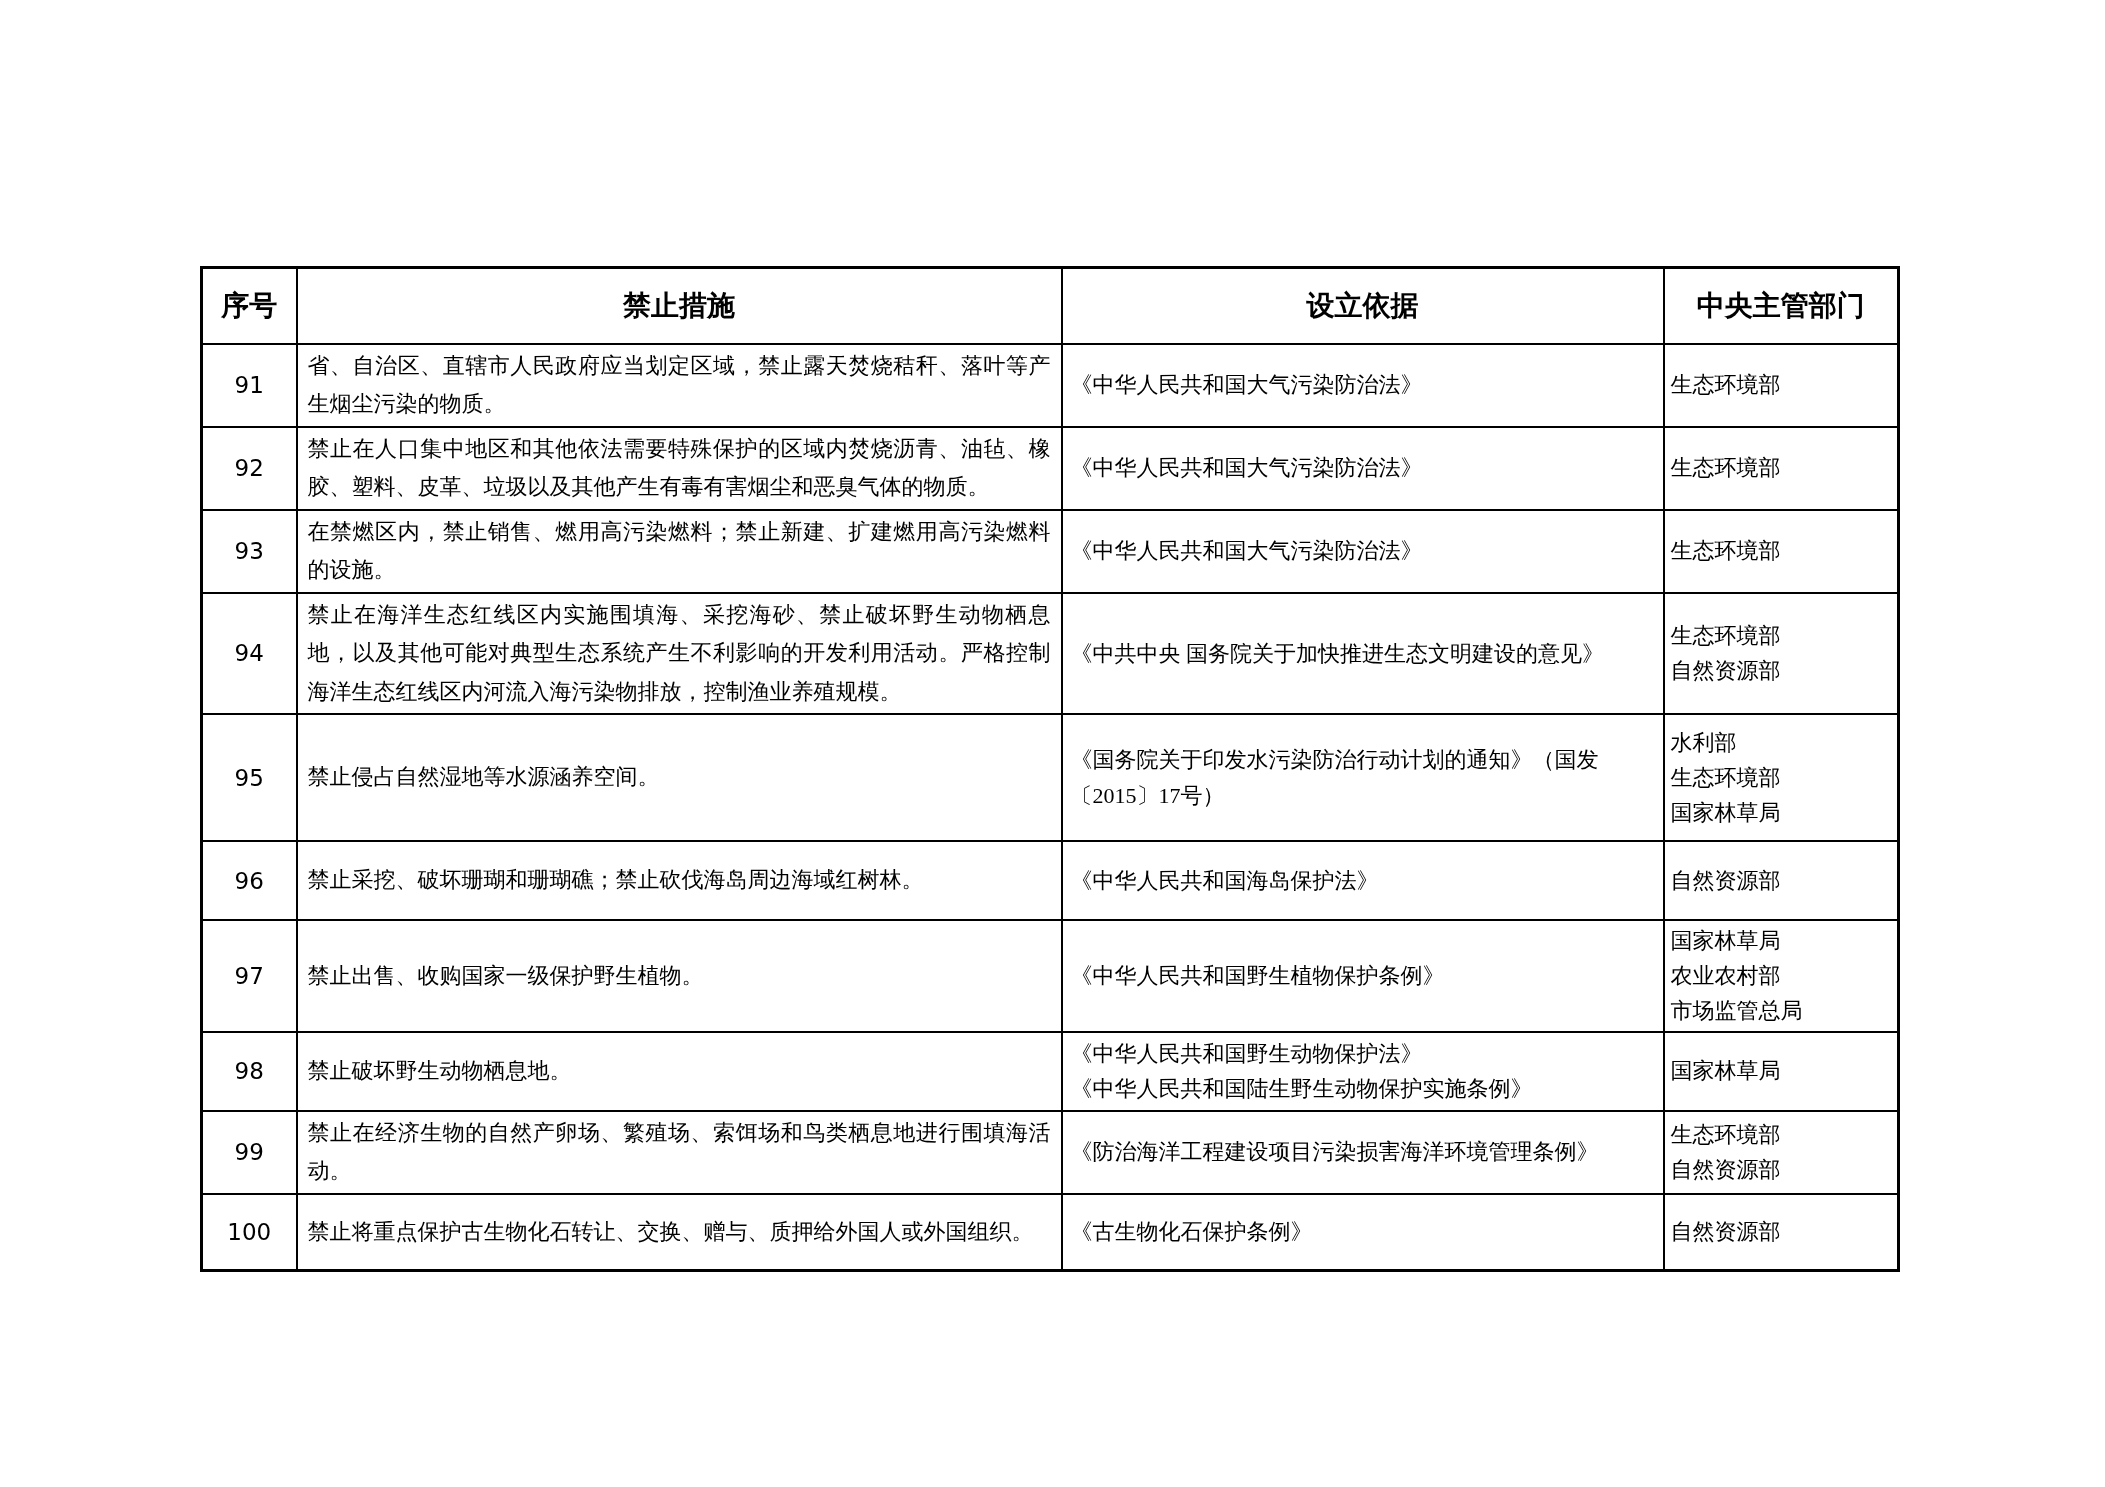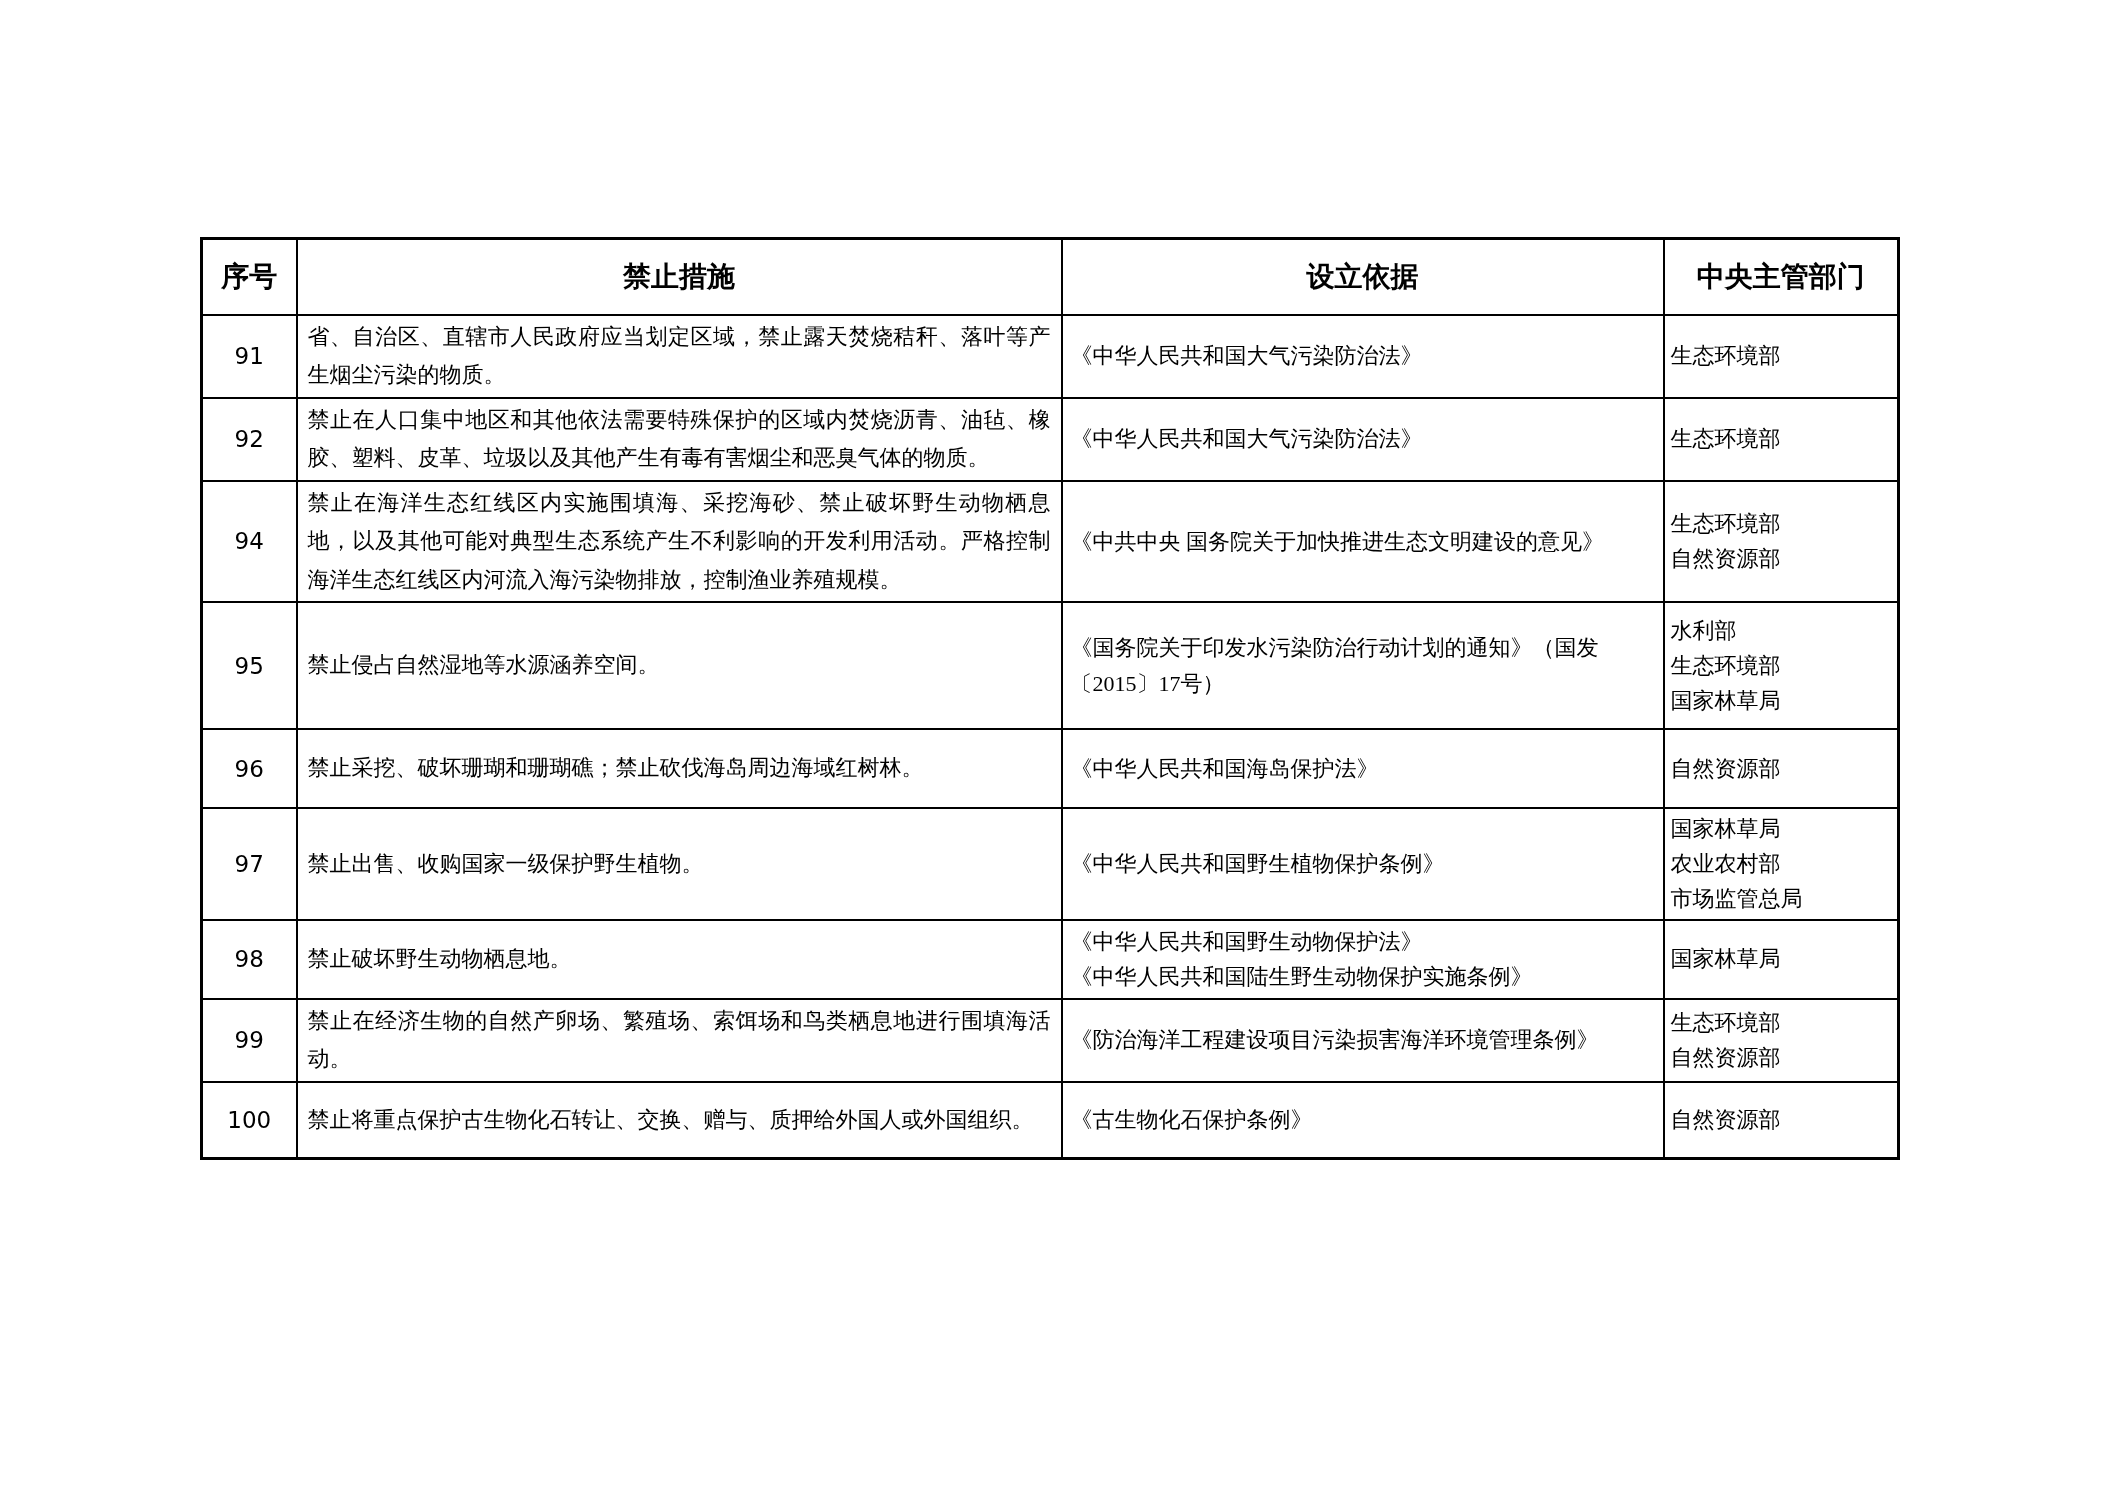--- a/index.html
+++ b/index.html
@@ -11,21 +11,21 @@
     position: relative;
     width: 2105px;
     height: 1487px;
     background: #ffffff;
     font-family: "Liberation Serif", "DejaVu Serif", serif;
     color: #000000;
   }
   table.reg-table {
     position: absolute;
     left: 200px;
-    top: 237px;
+    top: 266px;
     width: 1697px;
     border-collapse: collapse;
     table-layout: fixed;
     border: 3px solid #000000;
     padding-left: 24px;
   }
   table.reg-table col.c-no   { width: 95px; }
   table.reg-table col.c-meas { width: 765px; }
   table.reg-table col.c-basis{ width: 602px; }
   table.reg-table col.c-dept { width: 235px; }
@@ -106,20 +106,26 @@
         <td class="measure-cell">省、自治区、直辖市人民政府应当划定区域，禁止露天焚烧秸秆、落叶等产生烟尘污染的物质。</td>
         <td class="basis-cell">《中华人民共和国大气污染防治法》</td>
         <td class="dept-cell">生态环境部</td>
       </tr>
       <tr style="height:79px;">
         <td class="no-cell">92</td>
         <td class="measure-cell">禁止在人口集中地区和其他依法需要特殊保护的区域内焚烧沥青、油毡、橡胶、塑料、皮革、垃圾以及其他产生有毒有害烟尘和恶臭气体的物质。</td>
         <td class="basis-cell">《中华人民共和国大气污染防治法》</td>
         <td class="dept-cell">生态环境部</td>
       </tr>
+      <tr style="height:77px;">
+        <td class="no-cell">93</td>
+        <td class="measure-cell">在禁燃区内，禁止销售、燃用高污染燃料；禁止新建、扩建燃用高污染燃料的设施。</td>
+        <td class="basis-cell">《中华人民共和国大气污染防治法》</td>
+        <td class="dept-cell">生态环境部</td>
+      </tr>
       <tr style="height:115px;">
         <td class="no-cell">94</td>
         <td class="measure-cell">禁止在海洋生态红线区内实施围填海、采挖海砂、禁止破坏野生动物栖息地，以及其他可能对典型生态系统产生不利影响的开发利用活动。严格控制海洋生态红线区内河流入海污染物排放，控制渔业养殖规模。</td>
         <td class="basis-cell">《中共中央 国务院关于加快推进生态文明建设的意见》</td>
         <td class="dept-cell">生态环境部
 自然资源部</td>
       </tr>
       <tr style="height:127px;">
         <td class="no-cell">95</td>
         <td class="measure-cell">禁止侵占自然湿地等水源涵养空间。</td>

